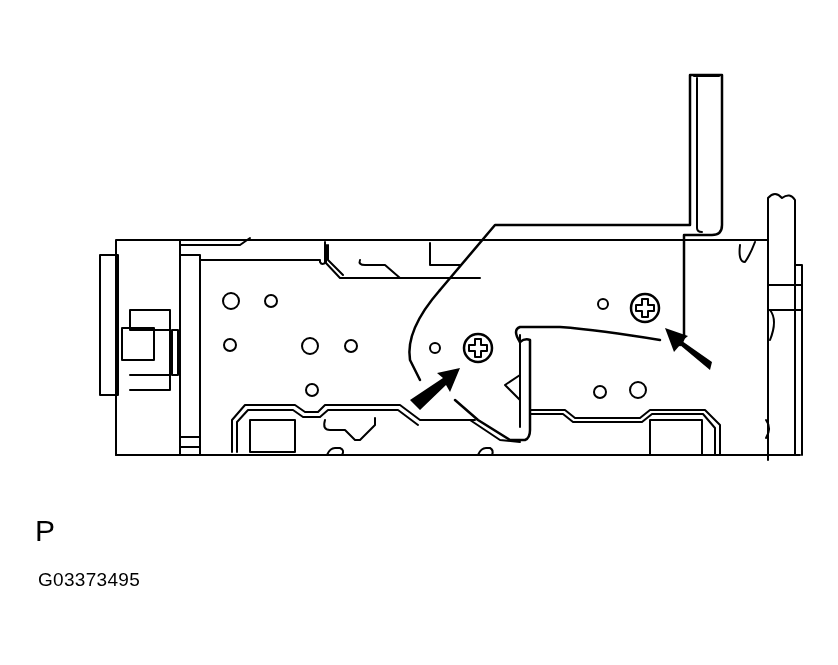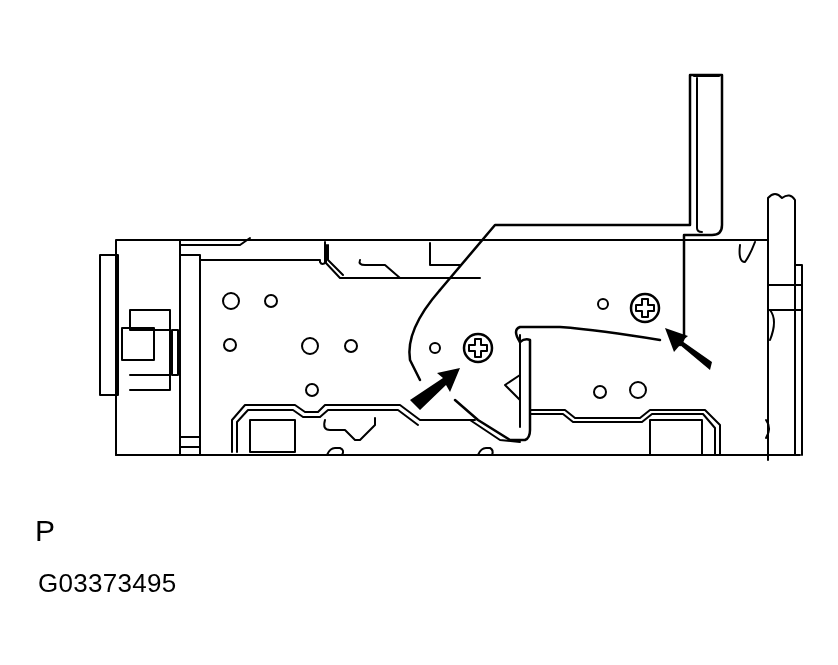--- a/index.html
+++ b/index.html
@@ -5,21 +5,21 @@
   html, body { margin: 0; padding: 0; background: #ffffff; }
   body { width: 838px; height: 665px; position: relative; overflow: hidden; }
   svg.drawing { position: absolute; left: 0; top: 0; }
   .view-label {
     position: absolute; left: 35px; top: 516px;
     font-family: "Liberation Sans", sans-serif; font-size: 30px; color: #000;
     line-height: 1;
   }
   .figure-id {
     position: absolute; left: 38px; top: 570px;
-    font-family: "Liberation Sans", sans-serif; font-size: 26px; color: #000;
+    font-family: "Liberation Sans", sans-serif; font-size: 19px; color: #000;
     letter-spacing: 0.3px; line-height: 1;
   }
 </style>
 </head>
 <body>
 
 <svg class="drawing" width="838" height="665" viewBox="0 0 838 665" fill="none" stroke="#000" stroke-width="2" stroke-linejoin="round" stroke-linecap="round">
 
   <g>
     <rect x="100" y="255" width="18" height="140"></rect>

